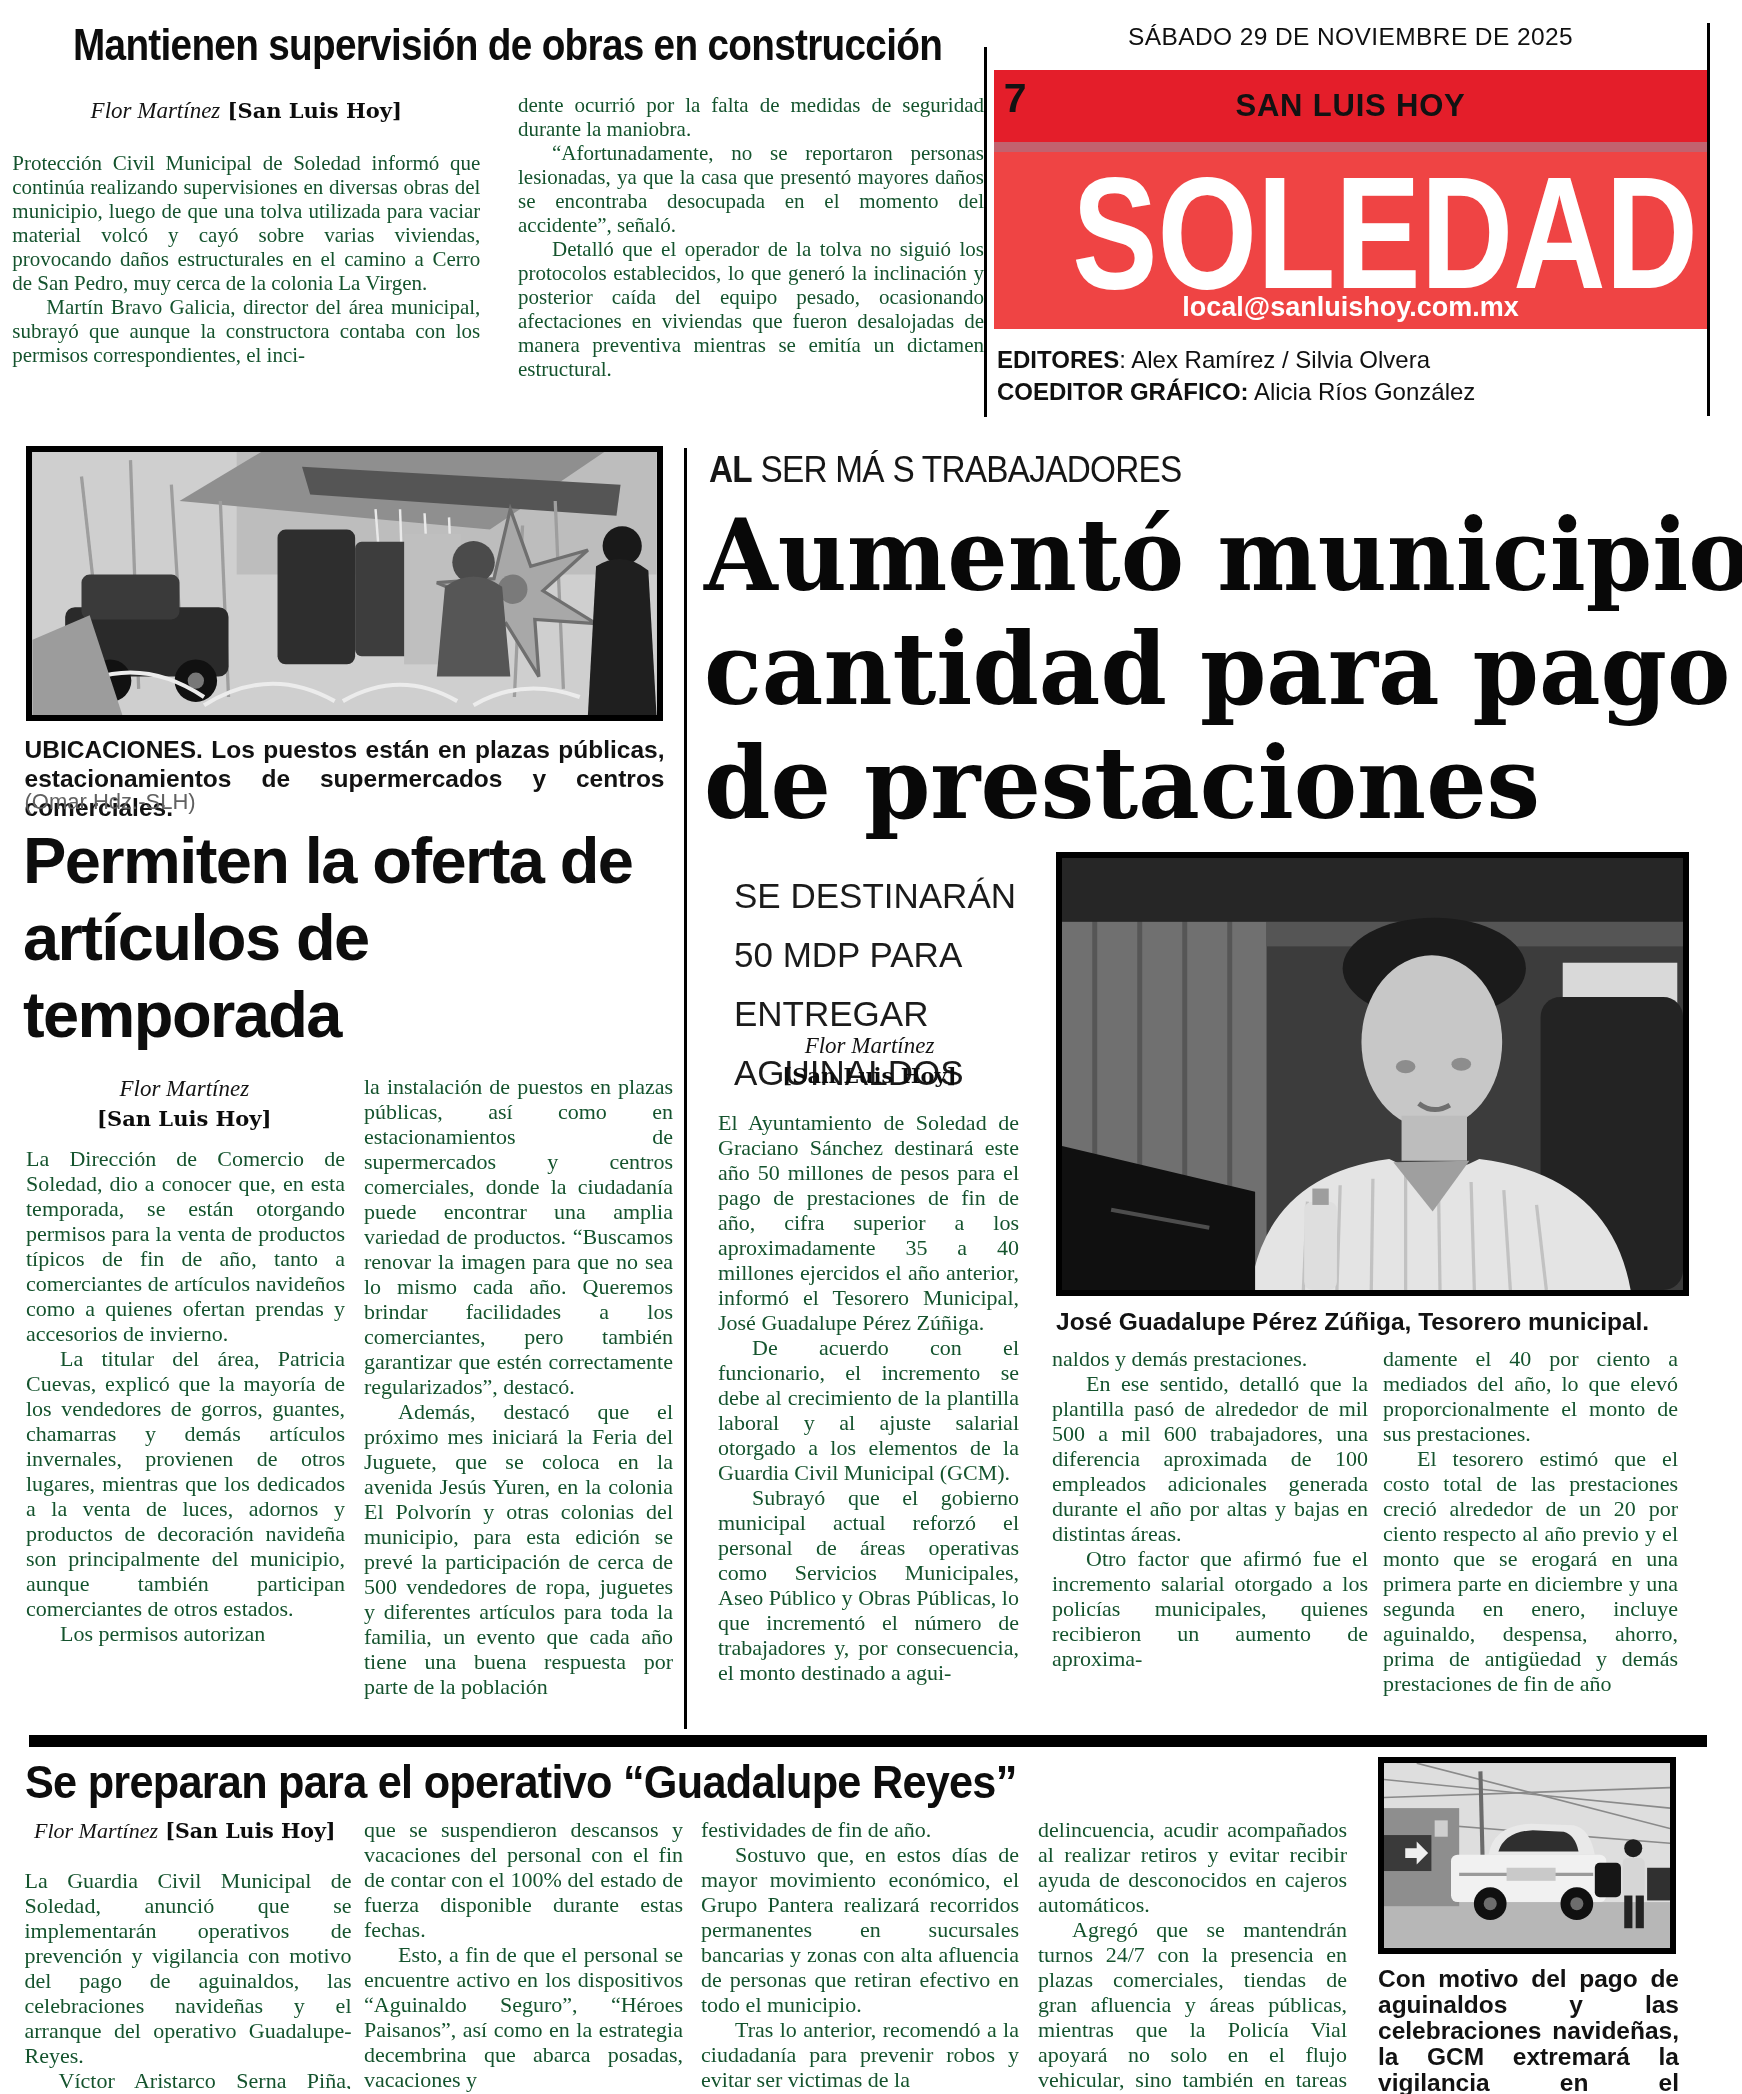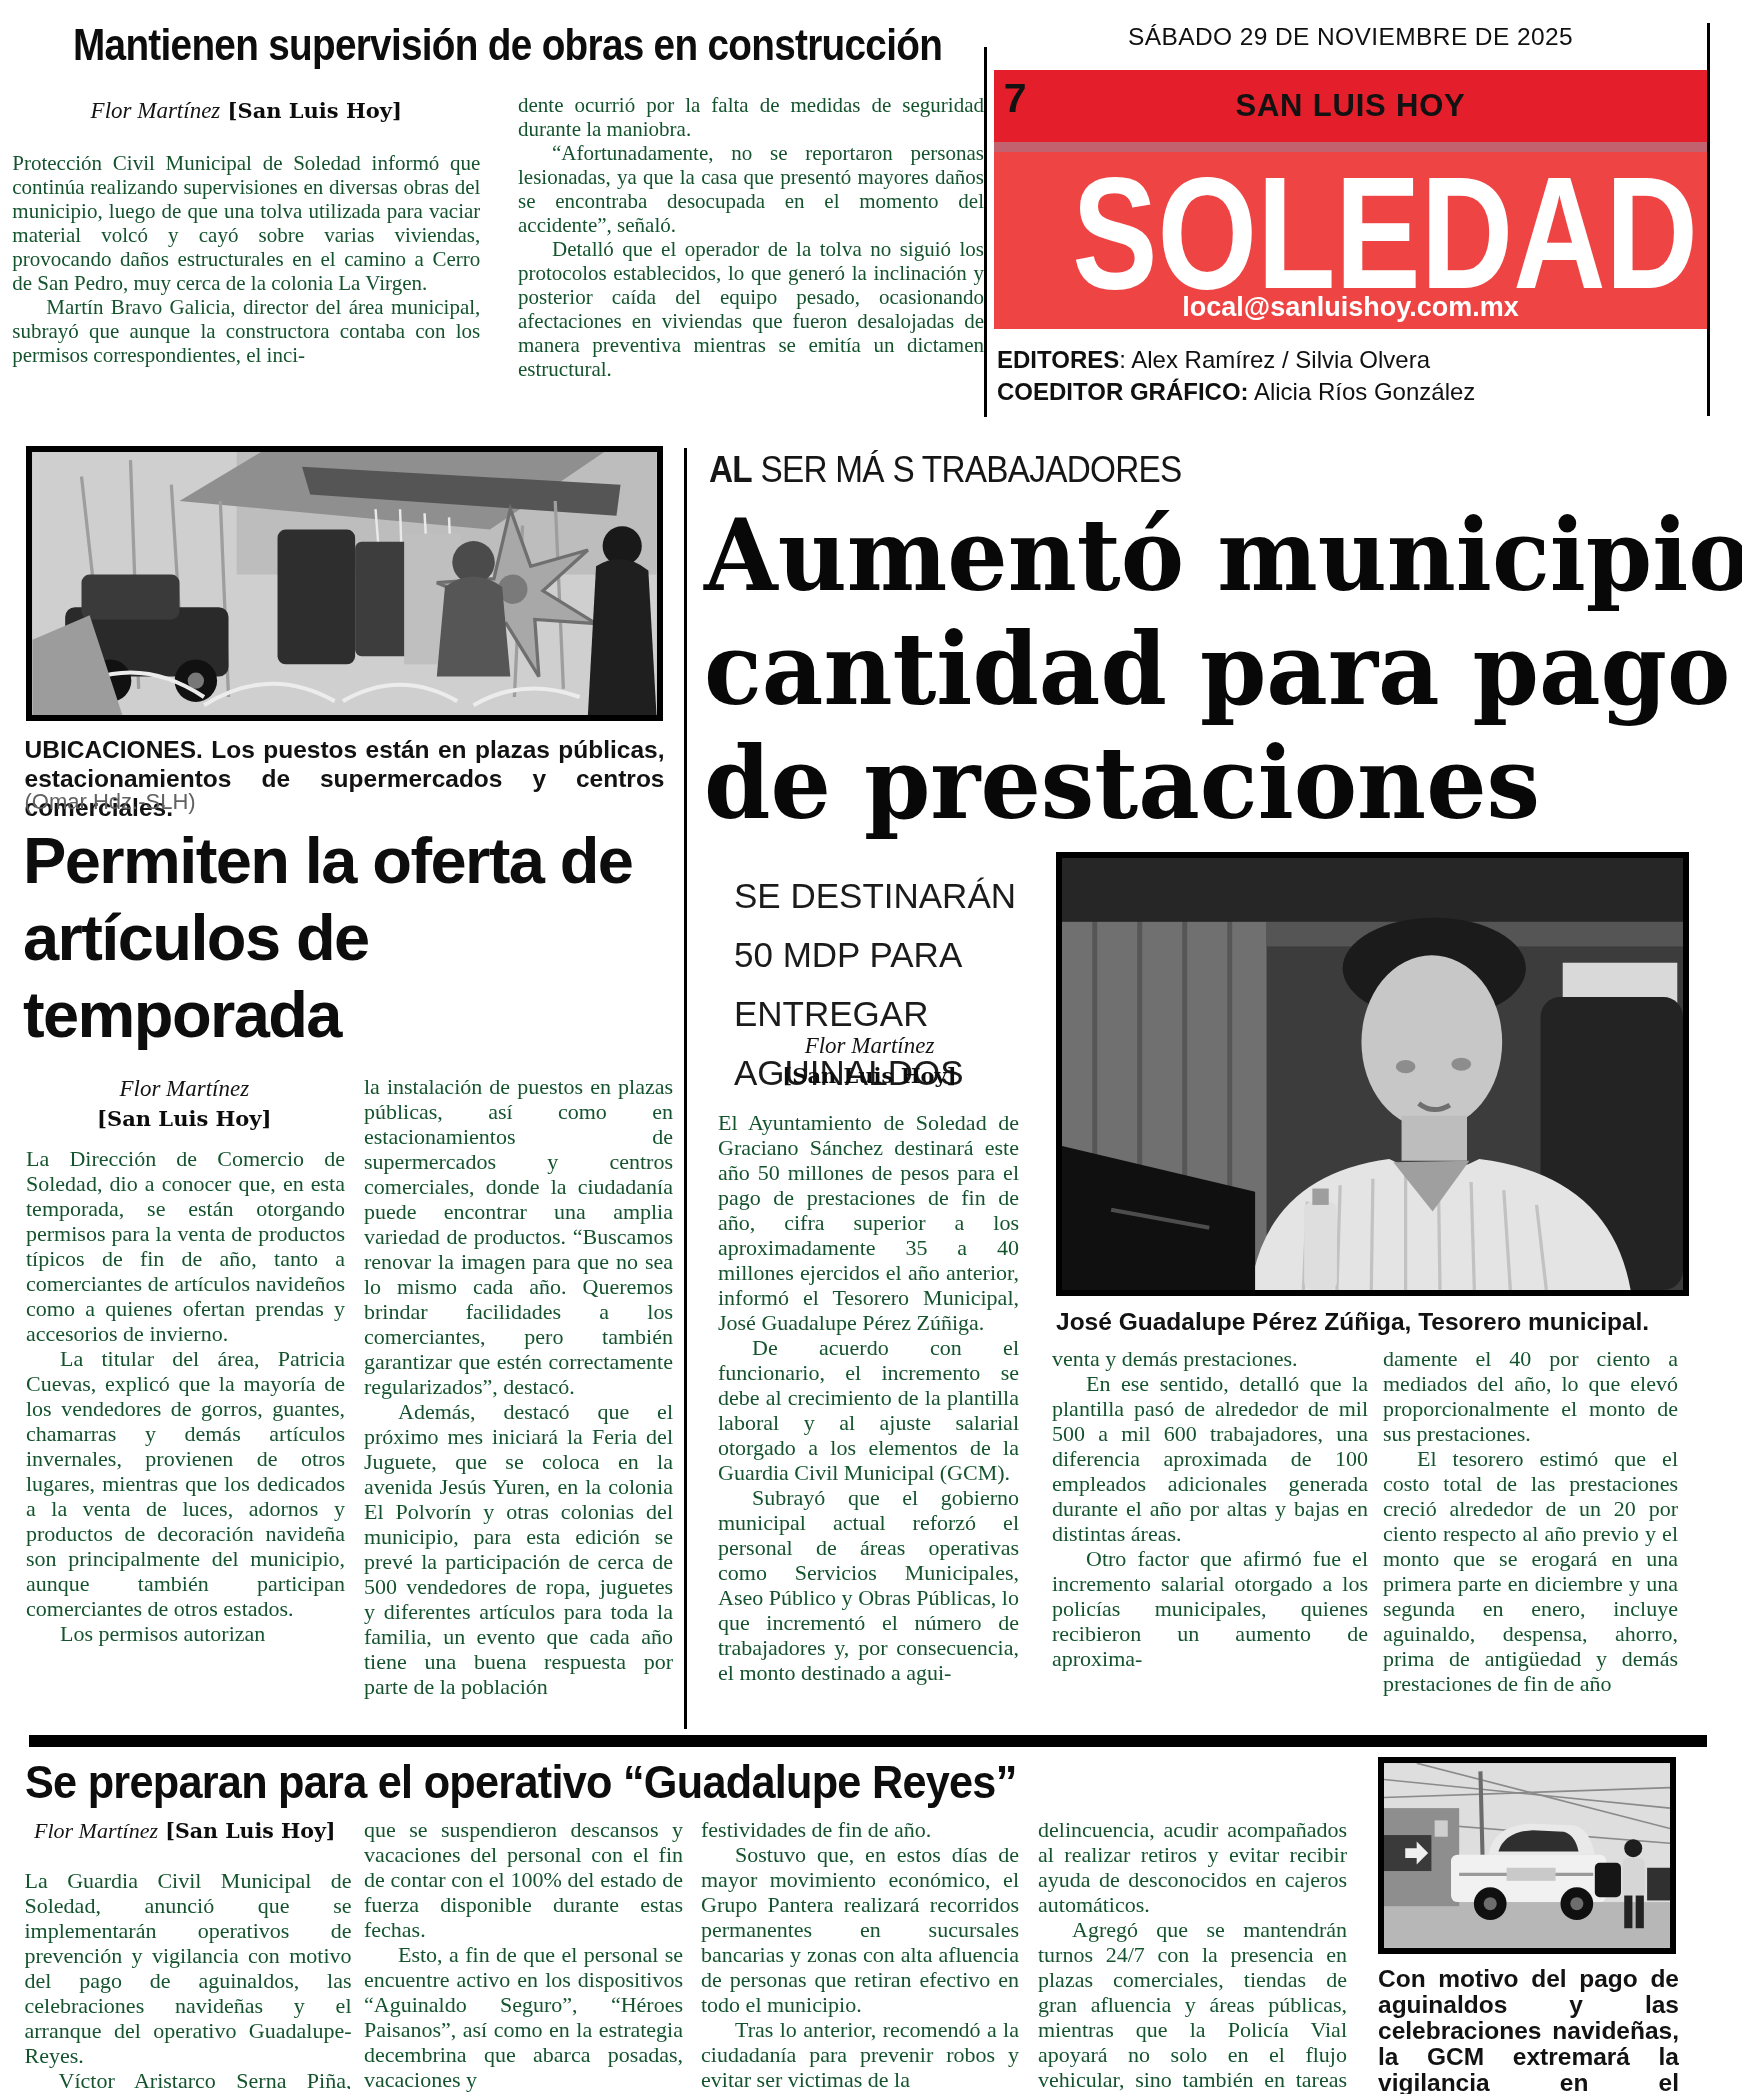--- a/index.html
+++ b/index.html
@@ -255,21 +255,21 @@
 
   <div class="abs caption" style="left:1056px;top:1307px;width:638px;text-align:left;">José Guadalupe Pérez Zúñiga, Tesorero municipal.</div>
 
   <div class="abs col" style="left:718px;top:1110px;width:301px;height:612px;">
       <p>El Ayuntamiento de Soledad de Graciano Sánchez destinará este año 50 millones de pesos para el pago de prestaciones de fin de año, cifra superior a los aproximadamente 35 a 40 millones ejercidos el año anterior, informó el Tesorero Municipal, José Guadalupe Pérez Zúñiga.</p>
       <p>De acuerdo con el funcionario, el incremento se debe al crecimiento de la plantilla laboral y al ajuste salarial otorgado a los elementos de la Guardia Civil Municipal (GCM).</p>
       <p>Subrayó que el gobierno municipal actual reforzó el personal de áreas operativas como Servicios Municipales, Aseo Público y Obras Públicas, lo que incrementó el número de trabajadores y, por consecuencia, el monto destinado a agui-</p>
     </div>
 
   <div class="abs col" style="left:1052px;top:1346px;width:316px;height:378px;">
-      <p>venta y demás prestaciones.</p>
+      <p>naldos y demás prestaciones.</p>
       <p>En ese sentido, detalló que la plantilla pasó de alrededor de mil 500 a mil 600 trabajadores, una diferencia aproximada de 100 empleados adicionales generada durante el año por altas y bajas en distintas áreas.</p>
       <p>Otro factor que afirmó fue el incremento salarial otorgado a los policías municipales, quienes recibieron un aumento de aproxima-</p>
     </div>
 
   <div class="abs col" style="left:1383px;top:1346px;width:295px;height:378px;">
       <p>damente el 40 por ciento a mediados del año, lo que elevó proporcionalmente el monto de sus prestaciones.</p>
       <p>El tesorero estimó que el costo total de las prestaciones creció alrededor de un 20 por ciento respecto al año previo y el monto que se erogará en una primera parte en diciembre y una segunda en enero, incluye aguinaldo, despensa, ahorro, prima de antigüedad y demás prestaciones de fin de año</p>
     </div>
 
   <div class="abs hbar" style="left:29px;top:1735px;width:1678px;height:11.5px;"></div>

